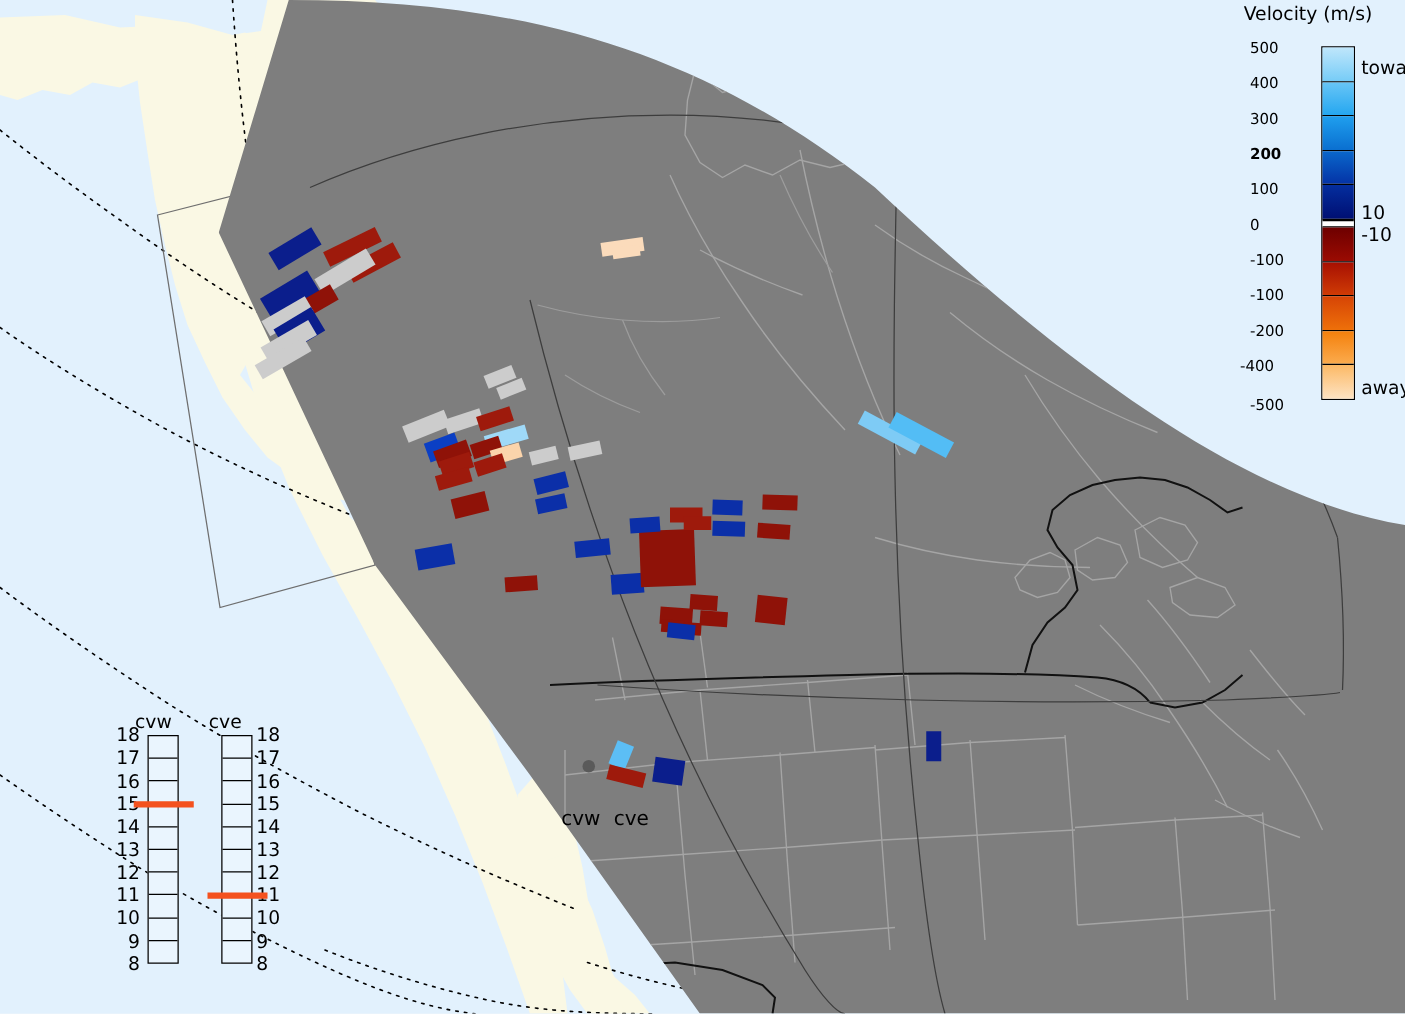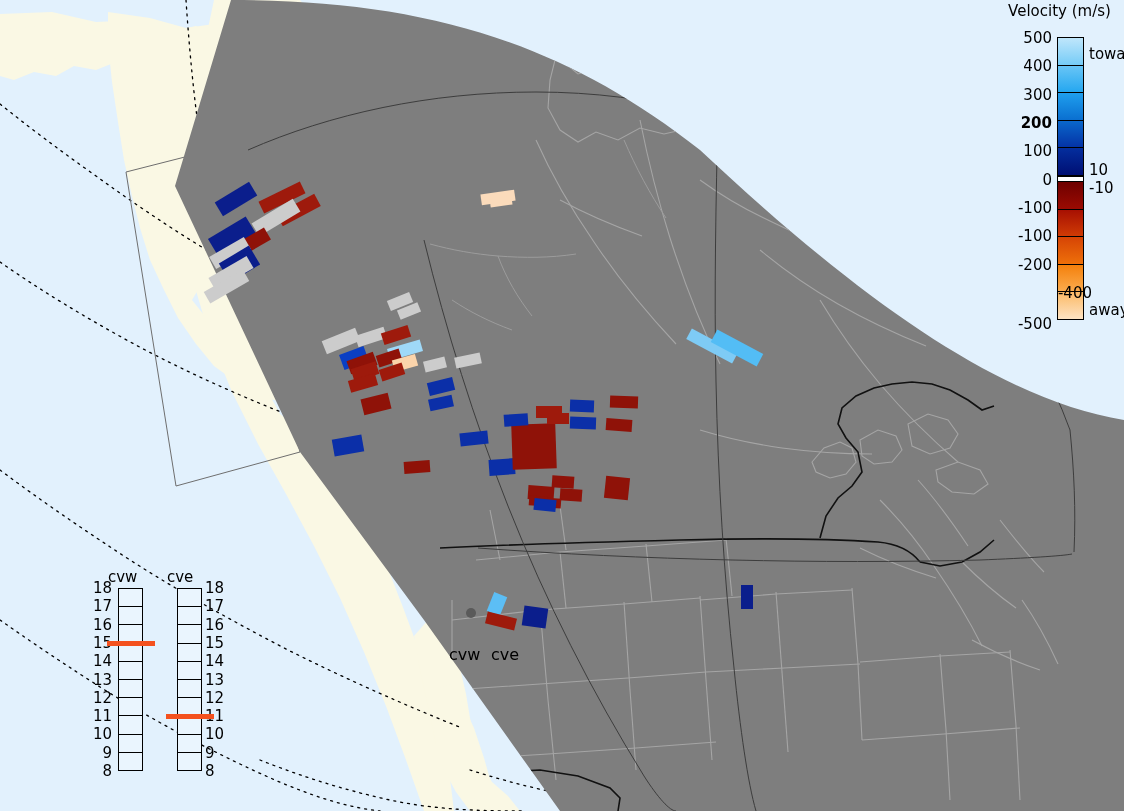--- a/index.html
+++ b/index.html
@@ -25,36 +25,36 @@
     letter-spacing: 0px;
   }
 
   
   #colorbar-panel {
     position: absolute; left: 995px; top: 0px;
     width: 129px; height: 340px;
   }
   #cb-title {
     position: absolute; left: 0px; top: 2px; width: 129px;
-    text-align: center; font-size: 15px; color: #000;
+    font-size: 15px; color: #000;
     white-space: nowrap;
   }
   #cb-bar {
     position: absolute; left: 1057px; top: 37px;
     width: 27px; height: 283px;
     border: 1px solid #000;
     display: flex; flex-direction: column;
   }
   .cb-seg { flex: 1 1 0; border-bottom: 1px solid #000; }
   .cb-seg:last-child { border-bottom: none; }
   .cb-gap { flex: 0 0 6px; background: #ffffff;
             border-top: 1px solid #000; border-bottom: 1px solid #000; }
   .cb-tick {
-    position: absolute; width: 52px; text-align: right;
-    font-size: 15px; color: #000; line-height: 15px;
+    position: absolute; width: 52px; 
+    font-size: 12px; color: #000; line-height: 15px;
   }
   .cb-side {
     position: absolute; left: 1089px;
     font-size: 15px; color: #000; line-height: 15px; white-space: nowrap;
   }
 
   
   #freq-panel { position: absolute; left: 85px; top: 548px; width: 160px; height: 240px; }
   #freq-title {
     position: absolute; left: 0; top: 0; width: 160px;
@@ -329,21 +329,21 @@
   <div id="cb-ticks">
       <div class="cb-tick" style="left: 1000px; top: 31px;">500</div>
       <div class="cb-tick" style="left: 1000px; top: 59.35px;">400</div>
       <div class="cb-tick" style="left: 1000px; top: 87.7px;">300</div>
       <div class="cb-tick" style="left: 1000px; top: 116.05px; font-weight: bold;">200</div>
       <div class="cb-tick" style="left: 1000px; top: 144.4px;">100</div>
       <div class="cb-tick" style="left: 1000px; top: 172.75px;">0</div>
       <div class="cb-tick" style="left: 1000px; top: 201.1px;">-100</div>
       <div class="cb-tick" style="left: 1000px; top: 229.45px;">-100</div>
       <div class="cb-tick" style="left: 1000px; top: 257.8px;">-200</div>
-      <div class="cb-tick" style="left: 1040px; top: 286.15px;">-400</div>
+      <div class="cb-tick" style="left: 992px; top: 286.15px;">-400</div>
       <div class="cb-tick" style="left: 1000px; top: 317px;">-500</div>
     </div>
   <div class="cb-side" style="top:47px;">toward</div>
   <div class="cb-side" style="top:163px;">10</div>
   <div class="cb-side" style="top:181px;text-align:right;">-10</div>
   <div class="cb-side" style="top:303px;">away</div>
 
   <div id="freq-dynamic">
       <div class="fc-label" style="left: 108px; top: 568px;">cvw</div>
       <div class="fc-box" style="left: 118px; top: 588px; height: 183px;">

